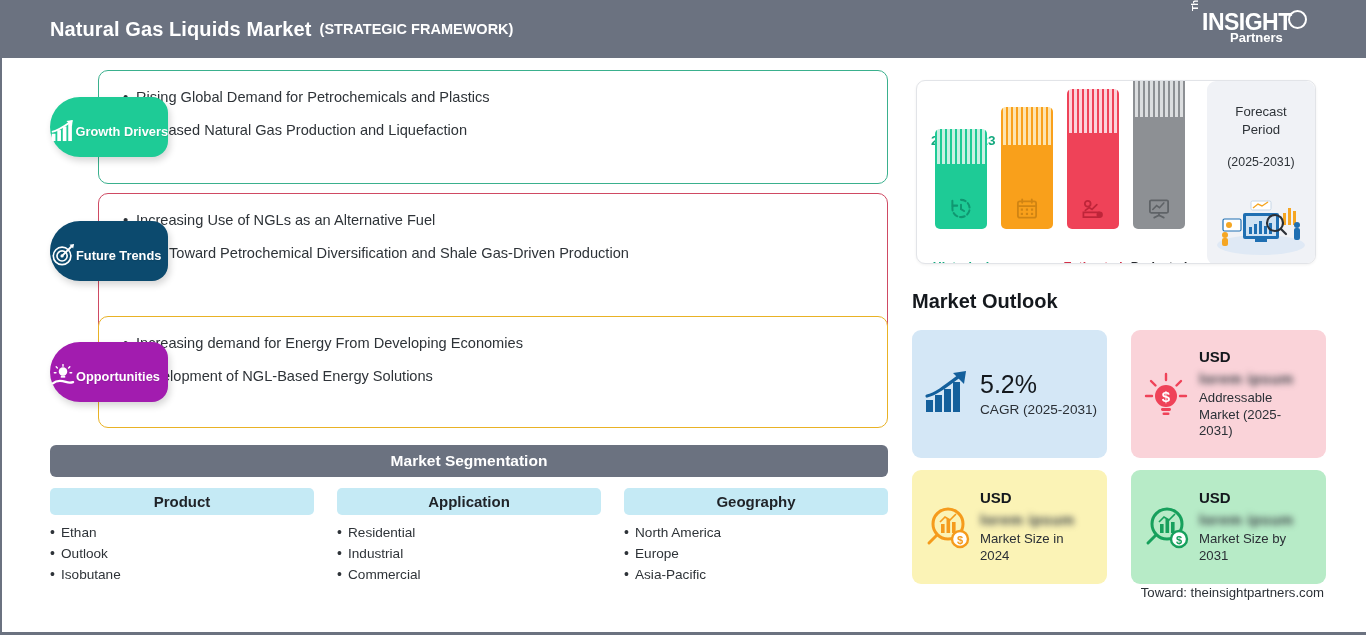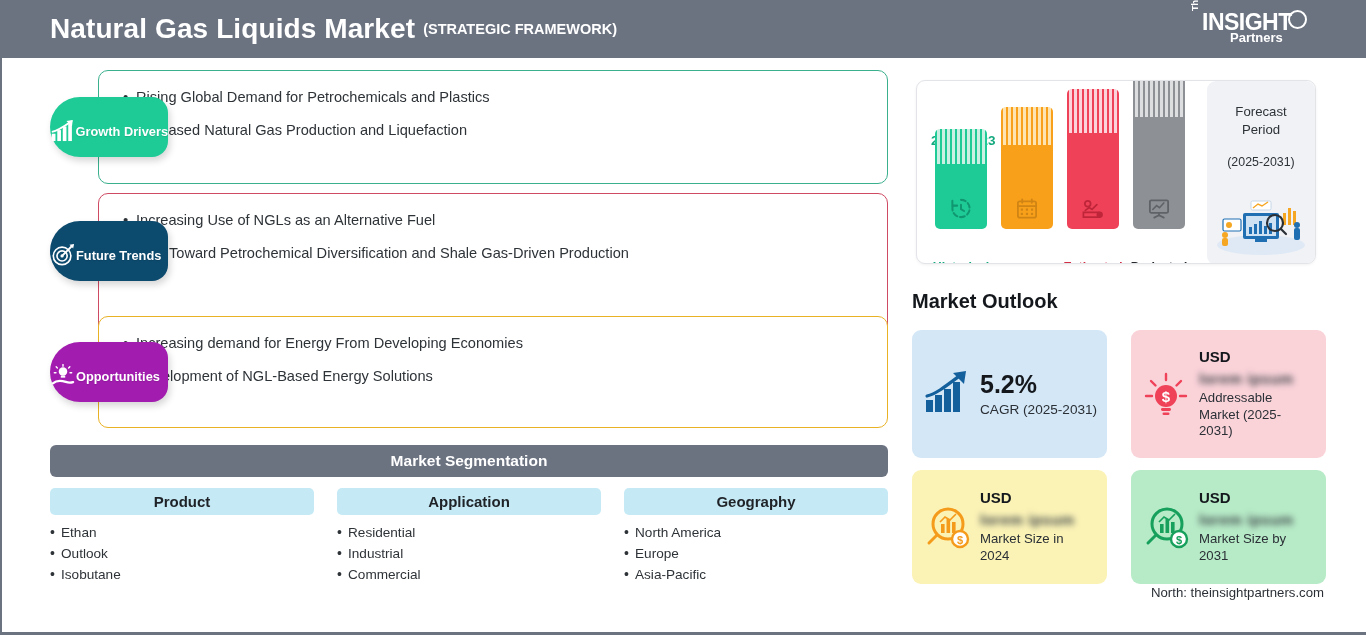--- a/index.html
+++ b/index.html
@@ -20,21 +20,21 @@
   
   .header {
     position: absolute; left: 0; top: 0;
     width: 1366px; height: 58px;
     background: #6b7280;
     display: flex; align-items: center;
   }
   .header-title {
     margin-left: 48px;
     color: #ffffff;
-    font-size: 28px; font-weight: bold;
+    font-size: 20px; font-weight: bold;
     letter-spacing: 0.1px;
     white-space: nowrap;
     text-align: center;
   }
   .header-sub {
     color: #ffffff;
     font-size: 14.5px; font-weight: bold;
     margin-left: 8px;
     white-space: nowrap;
   }
@@ -261,21 +261,21 @@
     padding: 10px 12px;
   }
   .ocard.c1 { background: #d4e7f6; height: 128px; }
   .ocard.c2 { background: #fad3d9; height: 128px; }
   .ocard.c3 { background: #fbf3b6; height: 114px; }
   .ocard.c4 { background: #b7ebc7; height: 114px; }
 
   .ocard-inner { display: flex; align-items: center; height: 100%; }
   .ocard-icon { width: 46px; height: 48px; flex: none; margin-right: 10px; }
   .ocard-body { flex: 1; }
-  .cagr-value { font-size: 25px; font-weight: bold; color: #14181d; line-height: 1.05; }
+  .cagr-value { font-size: 25px; font-weight: normal; color: #14181d; line-height: 1.05; }
   .cagr-label { font-size: 13.6px; color: #2b3036; margin-top: 4px; white-space: nowrap; }
   .usd-label { font-size: 15px; font-weight: bold; color: #14181d; }
   .blur-value {
     font-size: 15px; font-weight: bold; color: #3c4248;
     filter: blur(3.2px);
     margin: 5px 0 3px 0;
     letter-spacing: 0.5px;
     user-select: none;
   }
   .usd-sub { font-size: 13.2px; color: #2b3036; line-height: 1.26; }
@@ -617,16 +617,16 @@
           <div class="ocard-body">
             <div class="usd-label">USD</div>
             <div class="blur-value">lorem ipsum</div>
             <div class="usd-sub">Market Size by 2031</div>
           </div>
         </div>
       </div>
 
     </div>
 
-    <div class="source">North: theinsightpartners.com</div>
+    <div class="source">Toward: theinsightpartners.com</div>
   </div>
 
 </div>
 
 </body></html>

